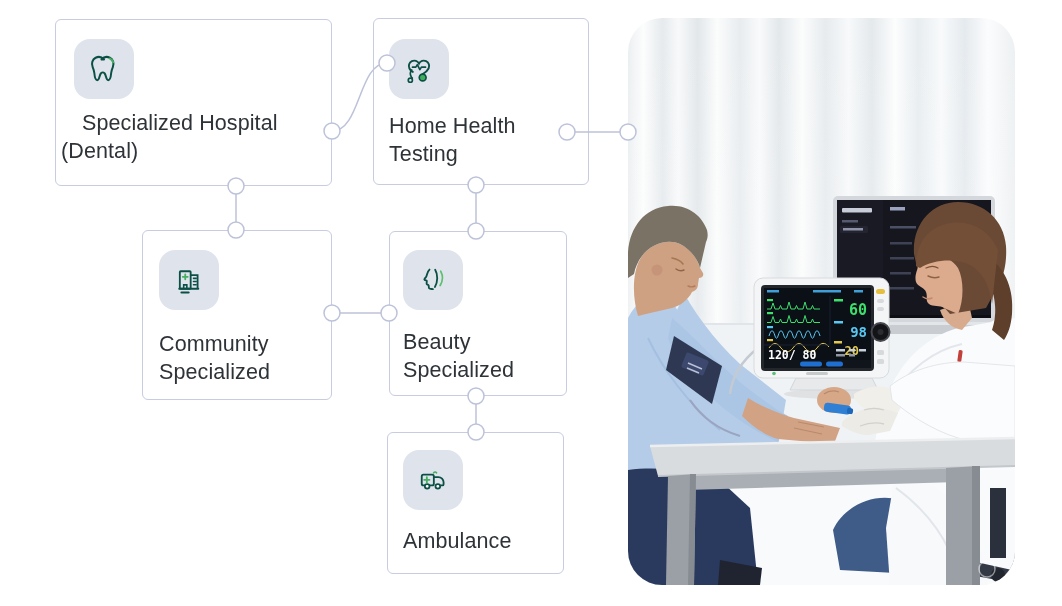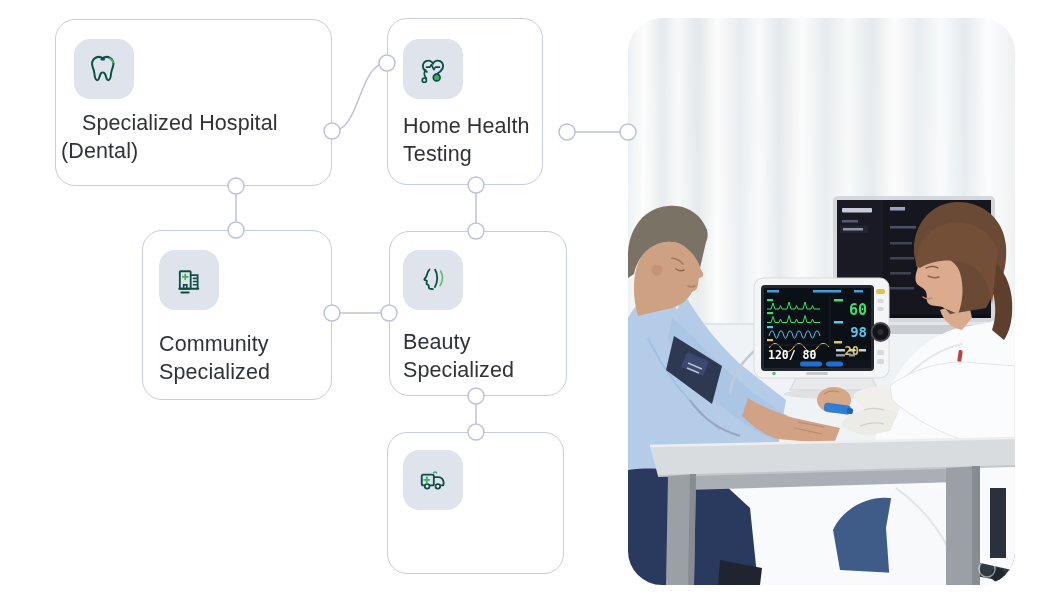--- a/index.html
+++ b/index.html
@@ -1,40 +1,40 @@
 <!DOCTYPE html>
 <html><head>
 <meta charset="utf-8">
 <style>
   html,body{margin:0;padding:0;background:#ffffff;}
   body{width:1062px;height:606px;position:relative;overflow:hidden;
        font-family:"Liberation Sans",sans-serif;}
   .card{position:absolute;background:#fff;border:1.5px solid #c7cce0;
-        border-radius:20px;box-sizing:border-box;z-index:1;}
+        border-radius:6px;box-sizing:border-box;z-index:1;}
   .tile{position:absolute;width:60px;height:60px;border-radius:16px;
         background:#dfe4ec;display:flex;align-items:center;justify-content:center;}
   .lbl{position:absolute;font-size:21.5px;line-height:28px;font-weight:500;
        color:#2e3338;letter-spacing:.1px;}
   #connectors{position:absolute;left:0;top:0;z-index:5;pointer-events:none;}
   .photo{position:absolute;left:628px;top:18px;width:337px;height:567px;z-index:1;}
 </style>
 </head>
 <body>
 
 <div class="card" style="left:55px;top:19px;width:277px;height:167px">
   <div class="tile" style="left:18px;top:19px">
     <svg width="40" height="40" viewBox="0 0 48 48">
       <path d="M24 12.6c-2.5-2.8-6.7-3.8-10-2.1-3.9 2-5.5 6.8-3.6 11.2.9 2.1 1.7 4.1 2 7.1.3 3.5.9 8.6 3.5 8.6 3 0 2.2-6.2 4.7-8.5.9-.9 2.9-.9 3.8 0 2.5 2.3 1.7 8.5 4.7 8.5 2.6 0 3.2-5.1 3.5-8.6.3-3 1.1-5 2-7.1 1.9-4.4.3-9.2-3.6-11.2-3.3-1.7-7.5-.7-10 2.1z" fill="none" stroke="#0b4f45" stroke-width="2.4" stroke-linejoin="round"></path>
       <path d="M31 11.4c1.9.8 3.4 2.5 4.1 4.6" fill="none" stroke="#45b05f" stroke-width="2.4" stroke-linecap="round"></path>
     </svg>
   </div>
   <div class="lbl" style="left:5px;top:89px;width:262px;text-indent:21px">Specialized Hospital (Dental)</div>
 </div>
 
-<div class="card" style="left:387px;top:18px;width:156px;height:167px">
+<div class="card" style="left:373px;top:18px;width:216px;height:167px">
   <div class="tile" style="left:15px;top:20px">
     <svg width="40" height="40" viewBox="0 0 48 48">
       <path d="M16.6 27.5c-1.7-.9-3.2-2.2-4.1-4.1-1.6-3.3-.3-7.2 3-8.8 3.1-1.5 6.9-.2 8.5 2.9 1.6-3.1 5.4-4.4 8.5-2.9 3.3 1.6 4.6 5.5 3 8.8-1.5 3-4.3 5.2-7.4 6.9" fill="none" stroke="#0b4f45" stroke-width="2.3" stroke-linecap="round"></path>
       <path d="M16.2 21.8h4l1.8-3 3 6 1.9-3h4.9" fill="none" stroke="#0b4f45" stroke-width="2" stroke-linecap="round" stroke-linejoin="round"></path>
       <path d="M15.2 25.2c-1.8 2.3-2 5.6-.5 8.1.3.6.8 1.1 1.3 1.6" fill="none" stroke="#0b4f45" stroke-width="2" stroke-linecap="round"></path>
       <circle cx="13.6" cy="37.4" r="2.5" fill="none" stroke="#0b4f45" stroke-width="2"></circle>
       <circle cx="28.4" cy="34.2" r="4.1" fill="#3fae5a" stroke="#0b4f45" stroke-width="2"></circle>
     </svg>
   </div>
   <div class="lbl" style="left:15px;top:93px;width:152px">Home Health Testing</div>
@@ -70,20 +70,21 @@
   <div class="tile" style="left:15px;top:17px">
     <svg width="40" height="40" viewBox="0 0 48 48">
       <path d="M24.8 15.3a2.1 2.1 0 0 1 3.4 0" fill="none" stroke="#45b05f" stroke-width="2" stroke-linecap="round"></path>
       <rect x="10.5" y="17.5" width="14.5" height="13" rx="2" fill="none" stroke="#0b4f45" stroke-width="2.2"></rect>
       <path d="M25 20.5h5.4a6.3 6.3 0 0 1 6.3 6.3v2.2a1.5 1.5 0 0 1-1.5 1.5h-2.4" fill="none" stroke="#0b4f45" stroke-width="2.2" stroke-linejoin="round"></path>
       <circle cx="17" cy="31.6" r="2.8" fill="#fff" stroke="#0b4f45" stroke-width="2.1"></circle>
       <circle cx="29.8" cy="31.6" r="2.8" fill="#fff" stroke="#0b4f45" stroke-width="2.1"></circle>
       <path d="M16.6 20.6v6.4M13.4 23.8h6.4" stroke="#45b05f" stroke-width="2.2" stroke-linecap="round"></path>
     </svg>
   </div>
+  <div class="lbl" style="left:15px;top:94px;width:150px">Ambulance</div>
 </div>
 
 <svg id="connectors" width="1062" height="606">
   <g fill="none" stroke="#bcc2d8" stroke-width="1.5">
     <path d="M332 131 C361 131 358 63 387 63"></path>
     <line x1="236" y1="186" x2="236" y2="230"></line>
     <line x1="476" y1="185" x2="476" y2="231"></line>
     <line x1="332" y1="313" x2="389" y2="313"></line>
     <line x1="476" y1="396" x2="476" y2="432"></line>
     <line x1="567" y1="132" x2="628" y2="132"></line>

